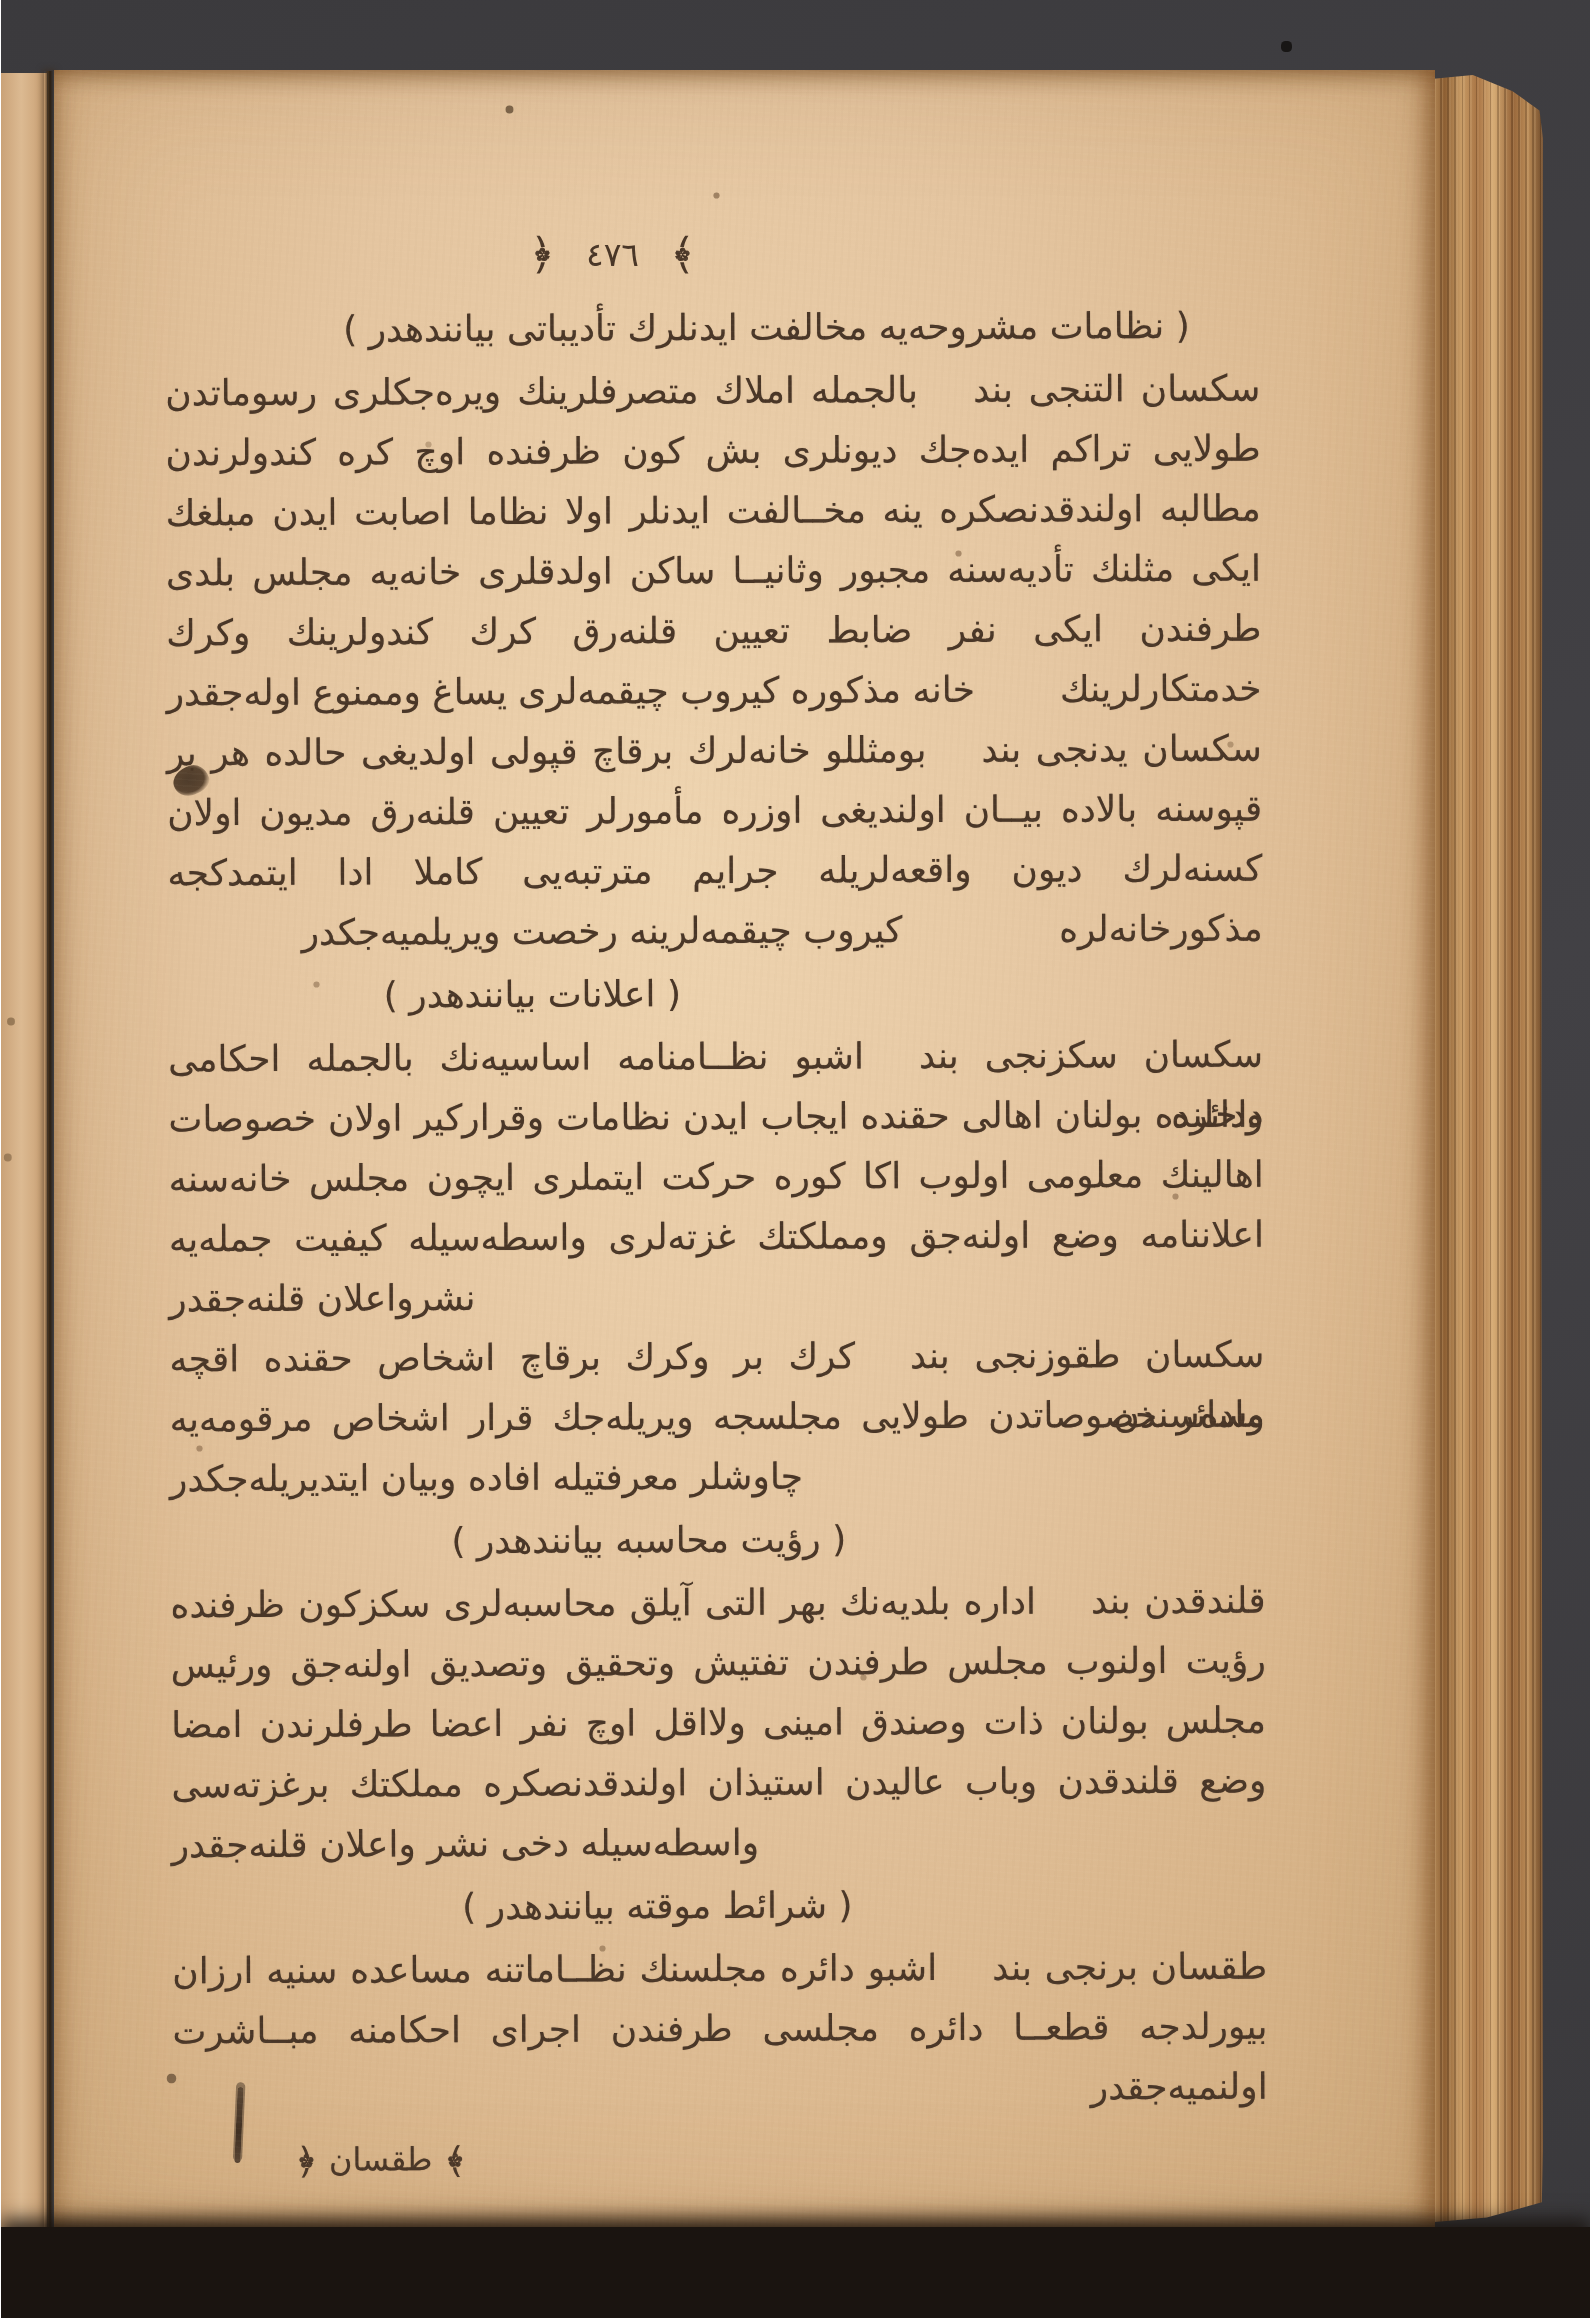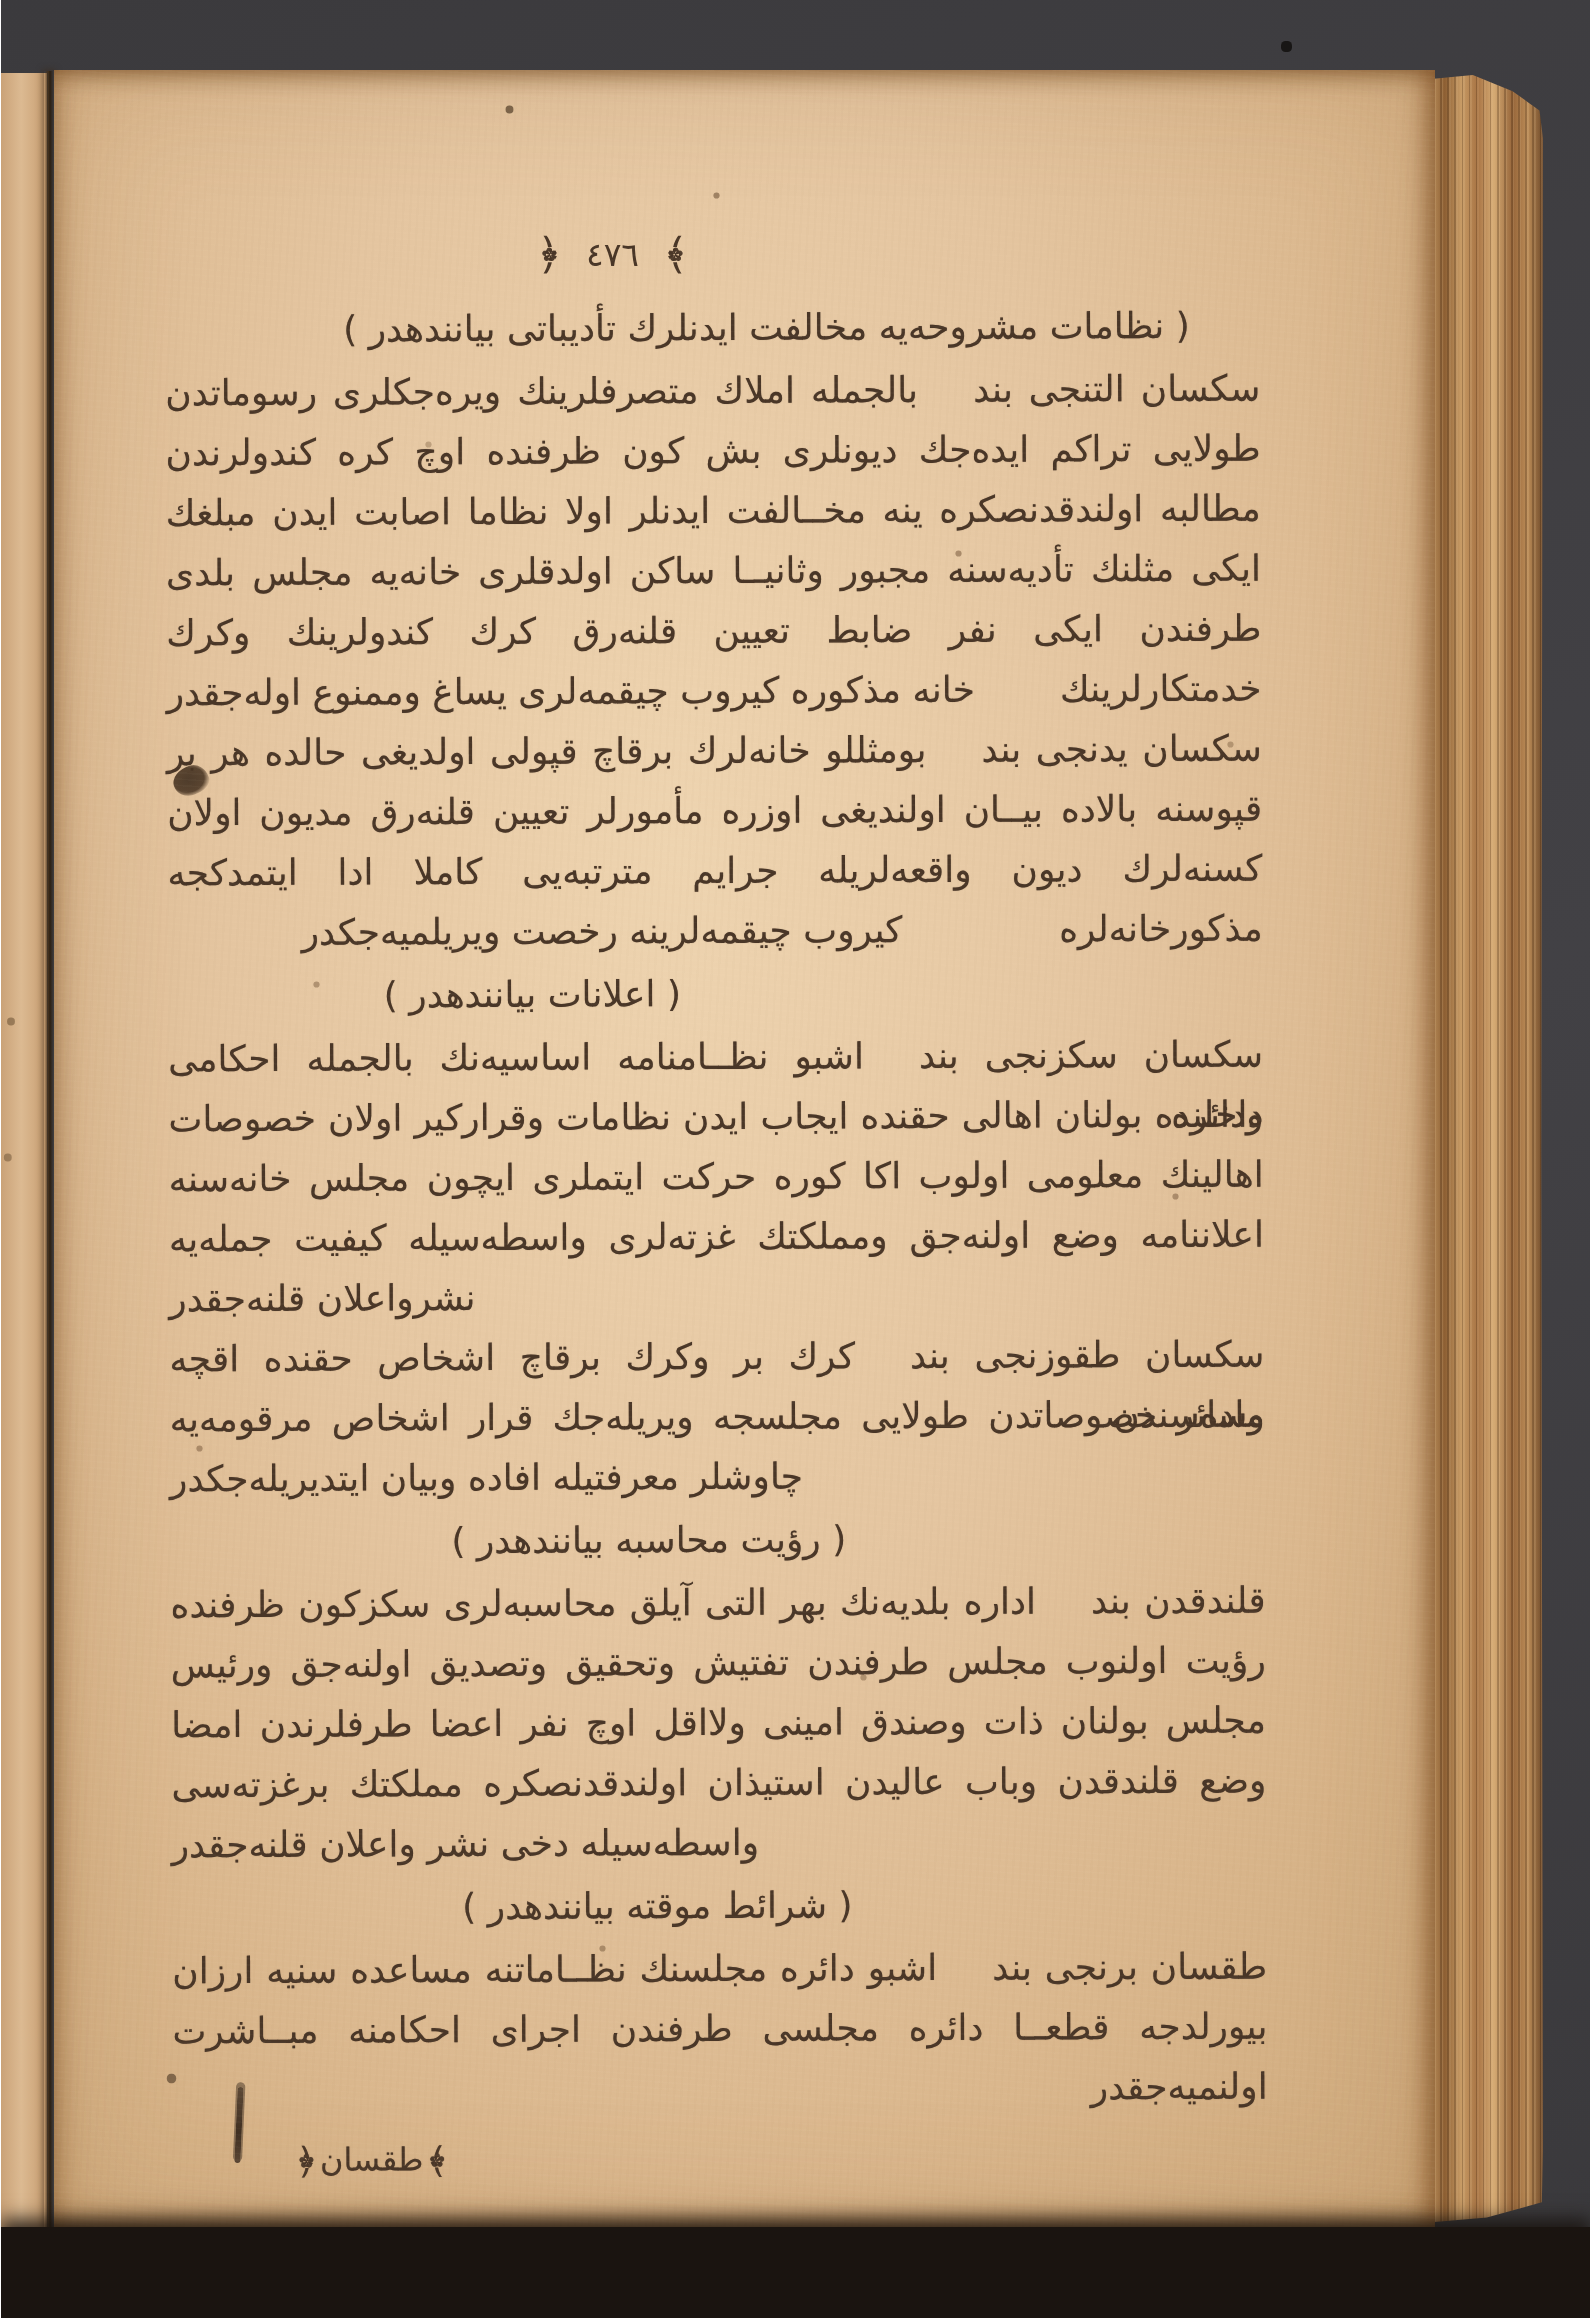--- a/index.html
+++ b/index.html
@@ -55,21 +55,21 @@
   .bg-bottom{
     left:0;bottom:0;width:1591px;height:92px;background:#1a1410;
     box-shadow:0 -8px 17.4px rgba(24,18,13,.85);
   }
   
   .pageno-row{
     left:115px;top:163px;width:1095px;text-align:center;
     transform:translateX(-104px);
     color:var(--ink,#493627);white-space:nowrap;
   }
-  .pageno-row .num{font-size:33px;letter-spacing:6.3px;margin:0 20px;vertical-align:middle;}
+  .pageno-row .num{font-size:33px;letter-spacing:6.3px;margin:0 27px;vertical-align:middle;}
   .orn{position:relative;display:inline-block;font-size:43px;line-height:1;vertical-align:middle;color:var(--ink,#493627);}
   .orn .fl{position:absolute;left:50%;top:50%;transform:translate(-50%,-55%);font-size:19px;opacity:.95;}
   .text-block{
     left:115px;top:225px;width:1095px;
     direction:rtl;color:var(--ink,#493627);
     transform:rotate(-0.25deg);
     text-shadow:0 0 0.8px rgba(74,55,40,.55);
   }
   .tl{font-size:36px;height:60px;line-height:60px;white-space:normal;}
   .tl.full,.tl.opener{text-align:justify;text-align-last:justify;}
@@ -77,21 +77,21 @@
   .tl.ender-left.ind{padding-left:0;padding-right:0;text-align:left;padding-left:134px;}
   .tl.ender-right{text-align:right;}
   .tl.heading{height:66px;line-height:66px;text-align:center;}
   .tl.h0{transform:translateX(54px);}
   .tl.h1{transform:translateX(-183px);}
   .tl.h2{transform:translateX(-69px);}
   .tl.h3{transform:translateX(-62px);}
   .tl .gap{display:inline-block;width:55px;}
   .tl.catchword{height:79px;line-height:79px;text-align:left;padding-left:123px;font-size:32px;}
   .tl.catchword .orn{font-size:36px;}
-  .tl.catchword .word{margin:0 3px;}
+  .tl.catchword .word{margin:0 12px;}
   
   .ink-smudge{
     left:119px;top:696px;width:36px;height:28.5px;
     background:radial-gradient(ellipse at 45% 45%,#3e2d1e 0%,#4a3624 55%,rgba(74,54,36,0) 78%);
     border-radius:58% 42% 55% 45%/50% 60% 40% 50%;
     transform:rotate(-18deg);opacity:.9;
   }
   .ink-mark{
     left:182px;top:2017px;width:6.3px;height:76px;
     background:linear-gradient(180deg,#5d4936,#3f2f22 60%,#5a4634);

